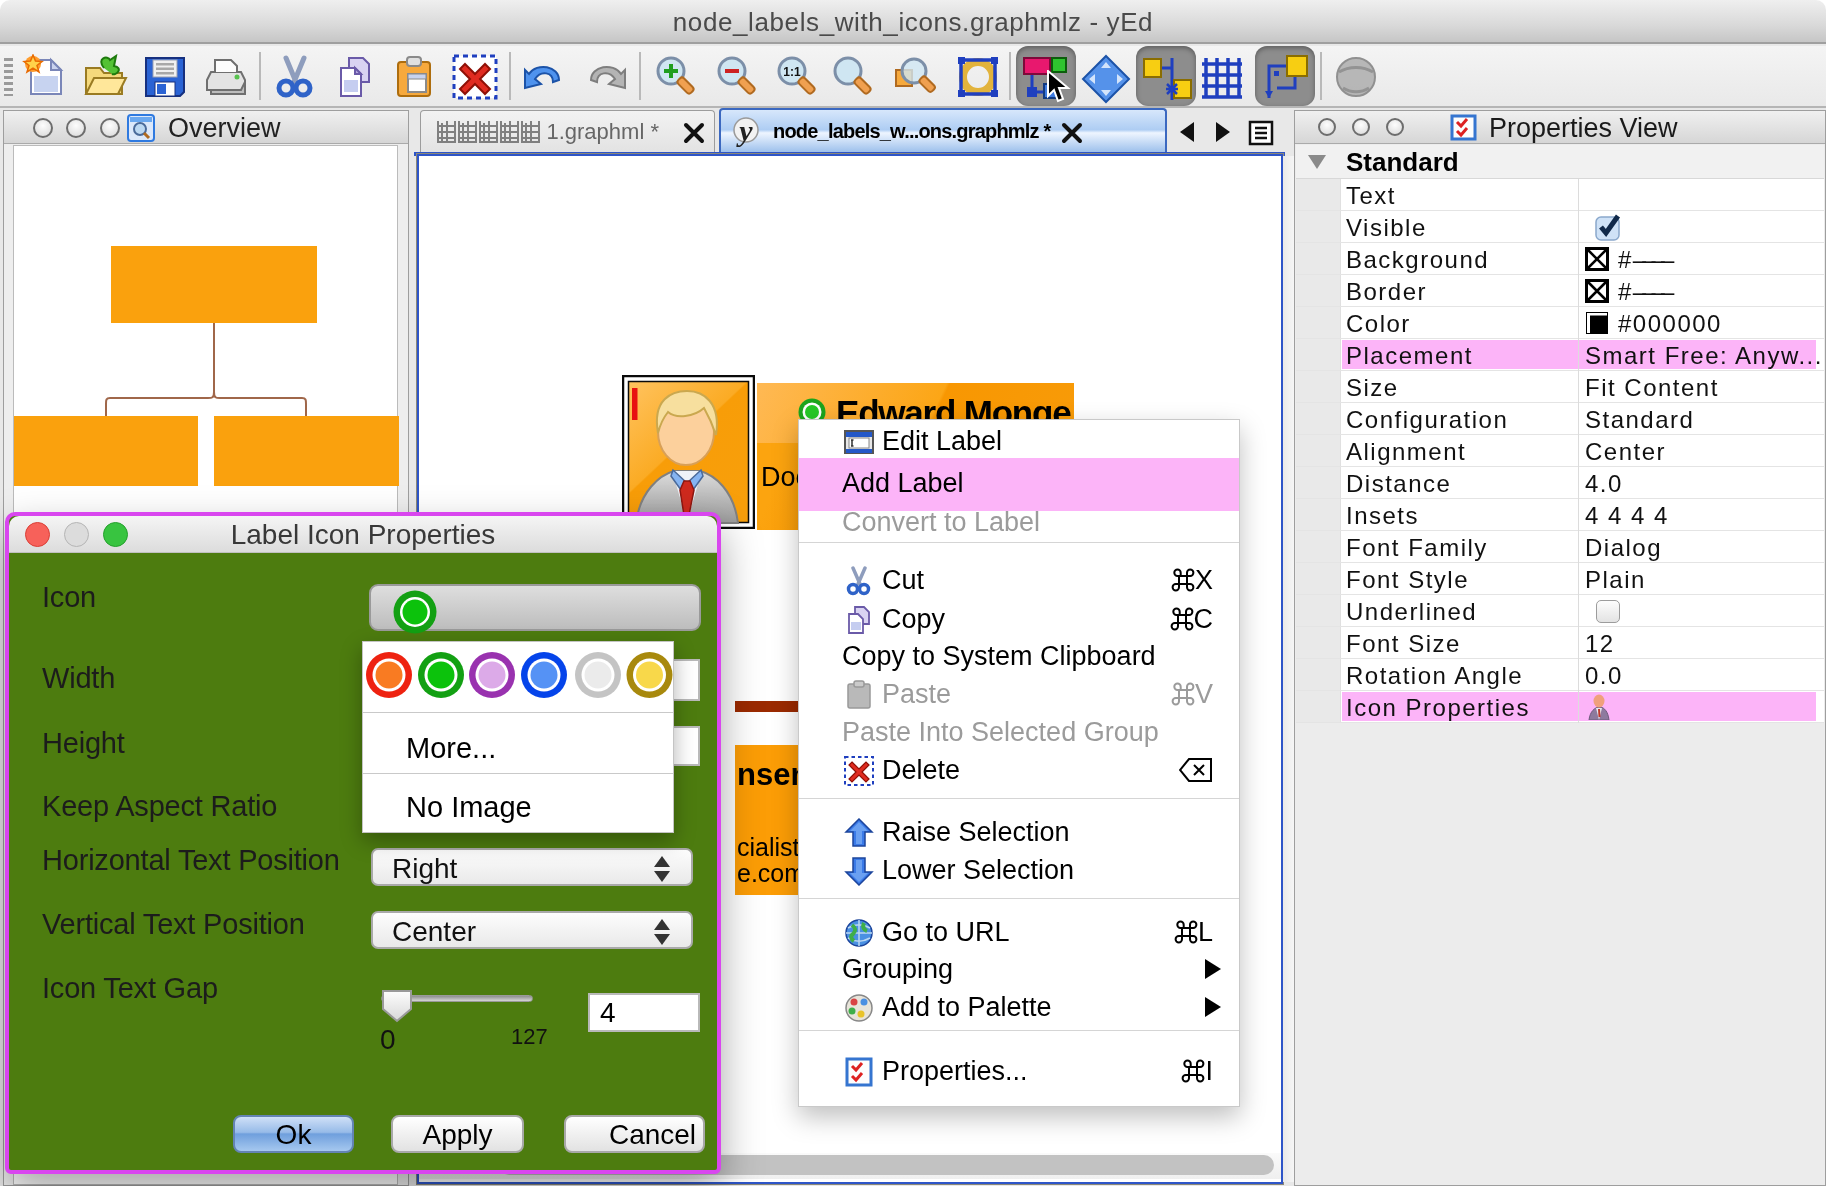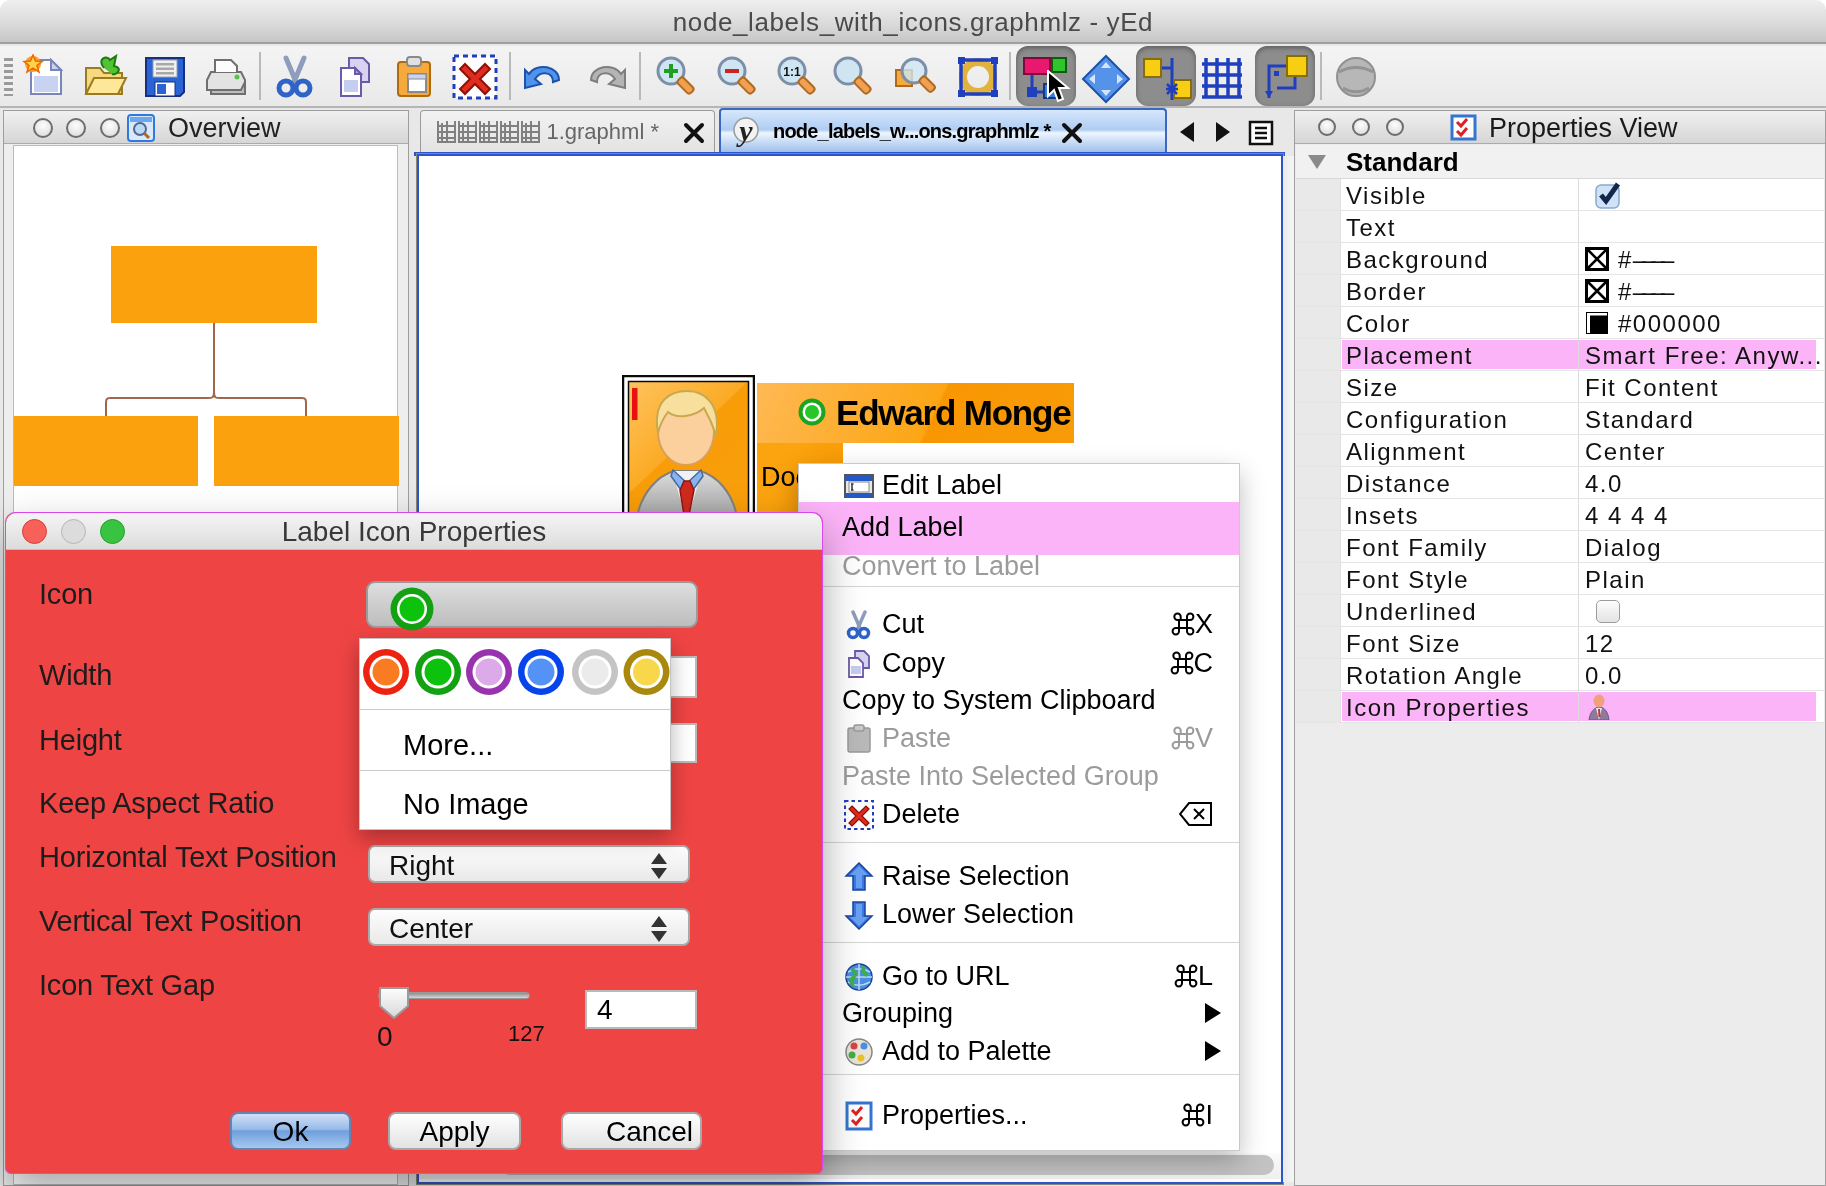--- a/index.html
+++ b/index.html
@@ -56,32 +56,32 @@
 #props { position:absolute; left:1294px; top:110px; width:532px; height:1076px; background:#ececec; border:1px solid #9e9e9e; }
 #ptbl { position:absolute; left:1px; top:34px; width:528px; background:#fff; }
 .prow { position:relative; height:32px; border-bottom:1px solid #e4e4e4; }
 .prow .g { position:absolute; left:0; top:0; width:45px; height:31px; background:#e9e9e9; border-right:1px solid #e0e0e0; }
 .prow .l { position:absolute; left:50px; top:3px; font-size:24px; letter-spacing:1.5px; color:#111; }
 .prow .vline { position:absolute; left:282px; top:0; width:1px; height:32px; background:#dcdcdc; }
 .prow .v { position:absolute; left:289px; top:3px; font-size:24px; letter-spacing:1.5px; color:#111; }
 .pink { background:#fcb4f8 !important; }
 
 
-#menu { position:absolute; left:798px; top:463px; width:442px; height:688px; background:#fff;
+#menu { position:absolute; left:798px; top:419px; width:442px; height:688px; background:#fff;
   border:1px solid #c9c9c9; box-shadow:0 10px 24px rgba(0,0,0,.25); }
 .mi { position:absolute; left:0; width:100%; height:38px; font-size:27px; color:#000; }
 .mi .tx { position:absolute; top:2px; }
 .mi .ic { position:absolute; left:45px; top:3px; width:30px; height:30px; }
 .mi .sc { position:absolute; right:26px; top:2px; font-size:27px; }
 .mi.dis { color:#9b9b9b; }
 .msep { position:absolute; left:0; width:100%; height:1px; background:#d5d5d5; }
 
 
-#dialog { position:absolute; left:5px; top:512px; width:818px; height:662px; background:#ef4444;
-  border:1px solid #d946ef; border-radius:10px 10px 6px 6px; box-shadow:0 18px 40px rgba(0,0,0,.35); }
+#dialog { position:absolute; left:5px; top:512px; width:716px; height:662px; background:#4d7c0f;
+  border:4px solid #d946ef; border-radius:10px 10px 6px 6px; box-shadow:0 18px 40px rgba(0,0,0,.35); }
 #dtitle { position:absolute; left:0; top:0; width:100%; height:37px; border-radius:10px 10px 0 0;
   background:linear-gradient(#f5f5f5,#dcdcdc); border-bottom:1px solid #c0c0c0; }
 .dlab { position:absolute; left:33px; font-size:29px; letter-spacing:-0.2px; color:#1c1c1c; }
 .dfield { position:absolute; background:#fff; border:2px solid #b9b9b9; }
 .ddrop { position:absolute; left:362px; width:322px; height:38px; background:linear-gradient(#fdfdfd,#e9e9e9);
   border:2px solid #a9a9a9; border-radius:7px; font-size:28px; color:#111; }
 .dbtn { position:absolute; top:599px; height:38px; border-radius:8px; font-size:28px; text-align:center; }
 </style>
 </head>
 <body>
@@ -354,32 +354,32 @@
       </svg>
       <div class="abs" style="left:194px; top:2px; font-size:27px; color:#1a1a1a;">Properties View</div>
     </div>
     <div id="ptbl">
       <div style="position:relative; height:34px; background:#f1f1f1; border-bottom:1px solid #d8d8d8;">
         <div style="position:absolute; left:12px; top:10px; width:0; height:0; border-top:14px solid #8a8a8a; border-left:9px solid transparent; border-right:9px solid transparent;"></div>
         <div style="position:absolute; left:50px; top:2px; font-size:26px; font-weight:bold; color:#000;">Standard</div>
       </div>
       <div class="prow">
           <div class="g"></div>
+          <div class="l">Text</div>
+          <div class="vline"></div>
+        </div>
+      <div class="prow">
+          <div class="g"></div>
           <div class="l">Visible</div>
           <div class="vline"></div>
         <svg class="abs" style="left:299px; top:3px;" width="27" height="27" viewBox="0 0 27 27">
           <rect x="1" y="3" width="23" height="23" rx="5" fill="#cfe2f7" stroke="#8aa8cc" stroke-width="1.5"></rect>
           <path d="M6 13 L11 19 L23 2" stroke="#10294a" stroke-width="5" fill="none"></path>
         </svg>
       </div>
-      <div class="prow">
-          <div class="g"></div>
-          <div class="l">Text</div>
-          <div class="vline"></div>
-        </div>
       <div class="prow">
           <div class="g"></div>
           <div class="l">Background</div>
           <div class="vline"></div>
         <svg class="abs" style="left:289px; top:4px;" width="24" height="24" viewBox="0 0 24 24">
           <rect x="1.5" y="1.5" width="21" height="21" fill="#fff" stroke="#000" stroke-width="3"></rect>
           <path d="M2 2 L22 22 M22 2 L2 22" stroke="#000" stroke-width="2.5"></path>
         </svg>
         <div class="v" style="left:322px;">#<span style="letter-spacing:-4px">––––</span></div>
       </div>

